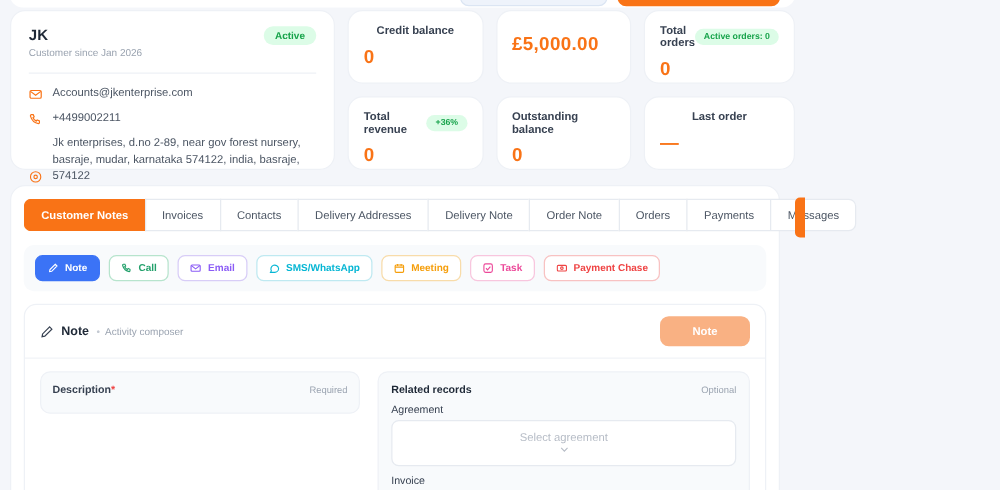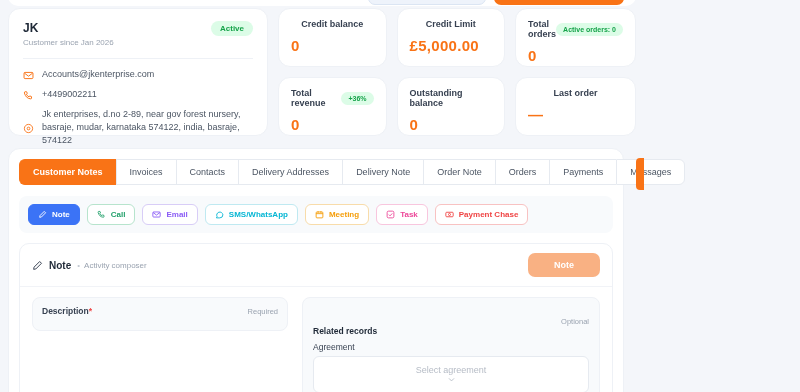--- a/index.html
+++ b/index.html
@@ -44,21 +44,21 @@
   
   .profile { width: 260px; height: 128px; padding: 12px 14px; }
   .profile-head { display:flex; justify-content: space-between; align-items:flex-start; }
   .cust-name { font-size: 12px; font-weight: 700; color:#1f2937; letter-spacing:.2px; }
   .cust-since { font-size: 8px; color:#9aa3b0; margin-top: 3px; }
   .badge-active {
     font-size: 8px; color:#16a34a; background:#dcfce7;
     border-radius: 9px; padding: 3px 9px; font-weight: 600;
   }
   .divider { height:1px; background:#eef1f6; margin: 11px 0 9px; }
-  .contact-row { display:flex; align-items:center; gap: 8px; margin-bottom: 7px; }
+  .contact-row { display:flex; align-items:flex-end; gap: 8px; margin-bottom: 7px; }
   .contact-row .ico { flex: none; width: 11px; height: 11px; margin-top: 1px; color:#f97316; }
   .contact-row .ico svg { display:block; width:11px; height:11px; }
   .contact-txt { font-size: 9px; color:#4b5563; line-height: 1.45; }
   .contact-txt.addr { max-width: 212px; }
 
   
   .metrics { flex: 1; display: grid; grid-template-columns: repeat(3, 1fr); grid-template-rows: 59px 59px; gap: 10px; }
   .metric { padding: 10px 12px 0 12px; position: relative; }
   .metric-head { display:flex; justify-content: center; align-items:center; }
   .metric-label { font-size: 9px; color:#374151; font-weight: 600; }
@@ -137,21 +137,21 @@
   .field-label { font-size: 8.5px; color:#374151; font-weight:600; }
   .req-star { color:#ef4444; }
   .field-hint { font-size: 7.5px; color:#9aa3b0; }
   .input-box {
     background:#ffffff; border:1px solid #e6eaf0; border-radius: 6px;
     padding: 8px 10px; font-size: 9px; color:#b6bcc6;
   }
 
   .related { background:#f8fafc; border:1px solid #eef1f6; border-radius: 8px; padding: 8px 10px; }
   .related-head { display:flex; justify-content: space-between; align-items:center; }
-  .related-title { font-size: 8.5px; font-weight:700; color:#1f2937;margin-top:20px; }
+  .related-title { font-size: 8.5px; font-weight:700; color:#1f2937; }
   .sel-label { font-size: 8.5px; color:#374151; margin: 6px 0 4px; }
   .select-box {
     background:#ffffff; border:1px solid #e6eaf0; border-radius: 6px;
     padding: 8px 10px; font-size: 9px; color:#b6bcc6;
     display:flex; justify-content: space-between; align-items:center;flex-direction:column;
   }
   .chev { width: 9px; height: 9px; color:#b6bcc6; }
   .chev svg { display:block; width:9px; height:9px; }
 </style>
 </head>
@@ -215,23 +215,20 @@
     <div class="metrics">
 
       <div class="card metric">
         <div class="metric-head">
           <span class="metric-label">Credit balance</span>
         </div>
         <div class="metric-value">0</div>
       </div>
 
       <div class="card metric">
-        <div class="metric-head">
-          <span class="metric-label">Credit Limit</span>
-        </div>
         <div class="metric-value">£5,000.00</div>
       </div>
 
       <div class="card metric">
         <div class="metric-head">
           <span class="metric-label">Total orders</span>
           <span class="pill-green">Active orders: 0</span>
         </div>
         <div class="metric-value">0</div>
       </div>

